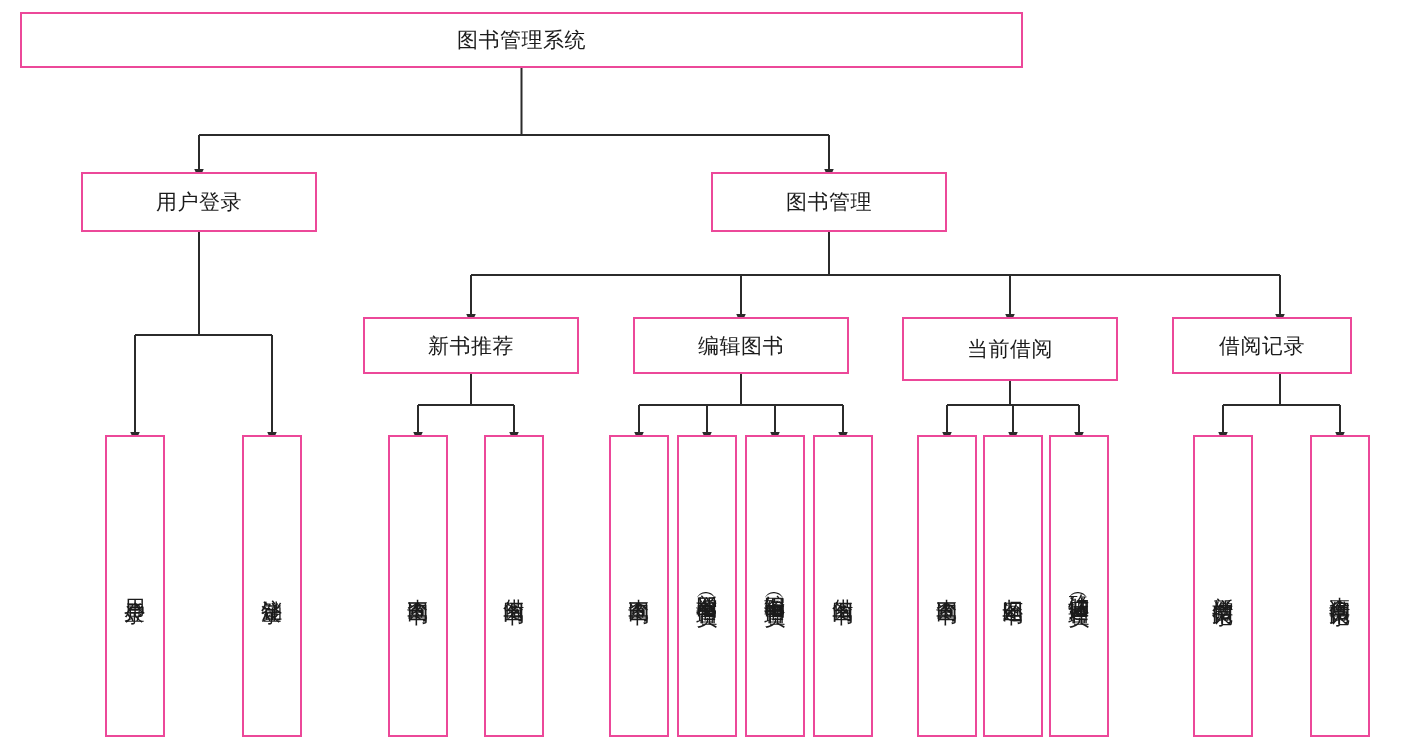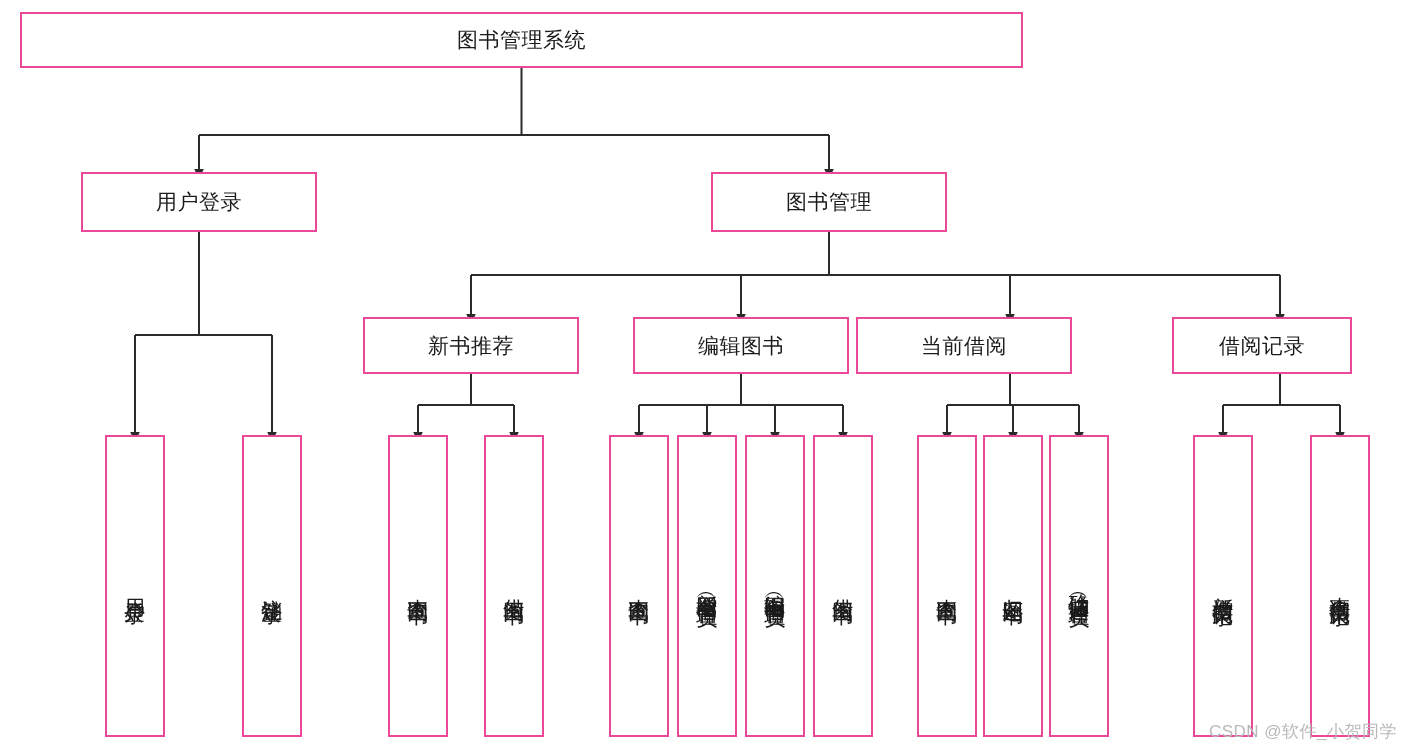--- a/index.html
+++ b/index.html
@@ -118,21 +118,21 @@
       </div>
       <div class="node h" style="left: 711px; top: 172px; width: 236px; height: 60px;">
         <span>图书管理</span>
       </div>
       <div class="node h" style="left: 363px; top: 317px; width: 216px; height: 57px; align-items: center;">
         <span>新书推荐</span>
       </div>
       <div class="node h" style="left: 633px; top: 317px; width: 216px; height: 57px;">
         <span>编辑图书</span>
       </div>
-      <div class="node h" style="left: 856px; top: 317px; width: 216px; height: 57px;">
+      <div class="node h" style="left: 902px; top: 317px; width: 216px; height: 64px;">
         <span>当前借阅</span>
       </div>
       <div class="node h" style="left: 1172px; top: 317px; width: 180px; height: 57px;">
         <span>借阅记录</span>
       </div>
       <div class="node v" style="left: 105px; top: 435px; width: 60px; height: 302px;">
         <span>用户登录</span>
       </div>
       <div class="node v" style="left: 242px; top: 435px; width: 60px; height: 302px;">
         <span>注销登录</span>
@@ -165,14 +165,13 @@
         <span>确认归还（管理员）</span>
       </div>
       <div class="node v" style="left: 1193px; top: 435px; width: 60px; height: 302px;">
         <span>新增借阅记录</span>
       </div>
       <div class="node v" style="left: 1310px; top: 435px; width: 60px; height: 302px;">
         <span>查询借阅记录</span>
       </div>
     </div>
 
-  <div class="watermark">CSDN @软件_小贺同学</div>
 </div>
 
 </body></html>

